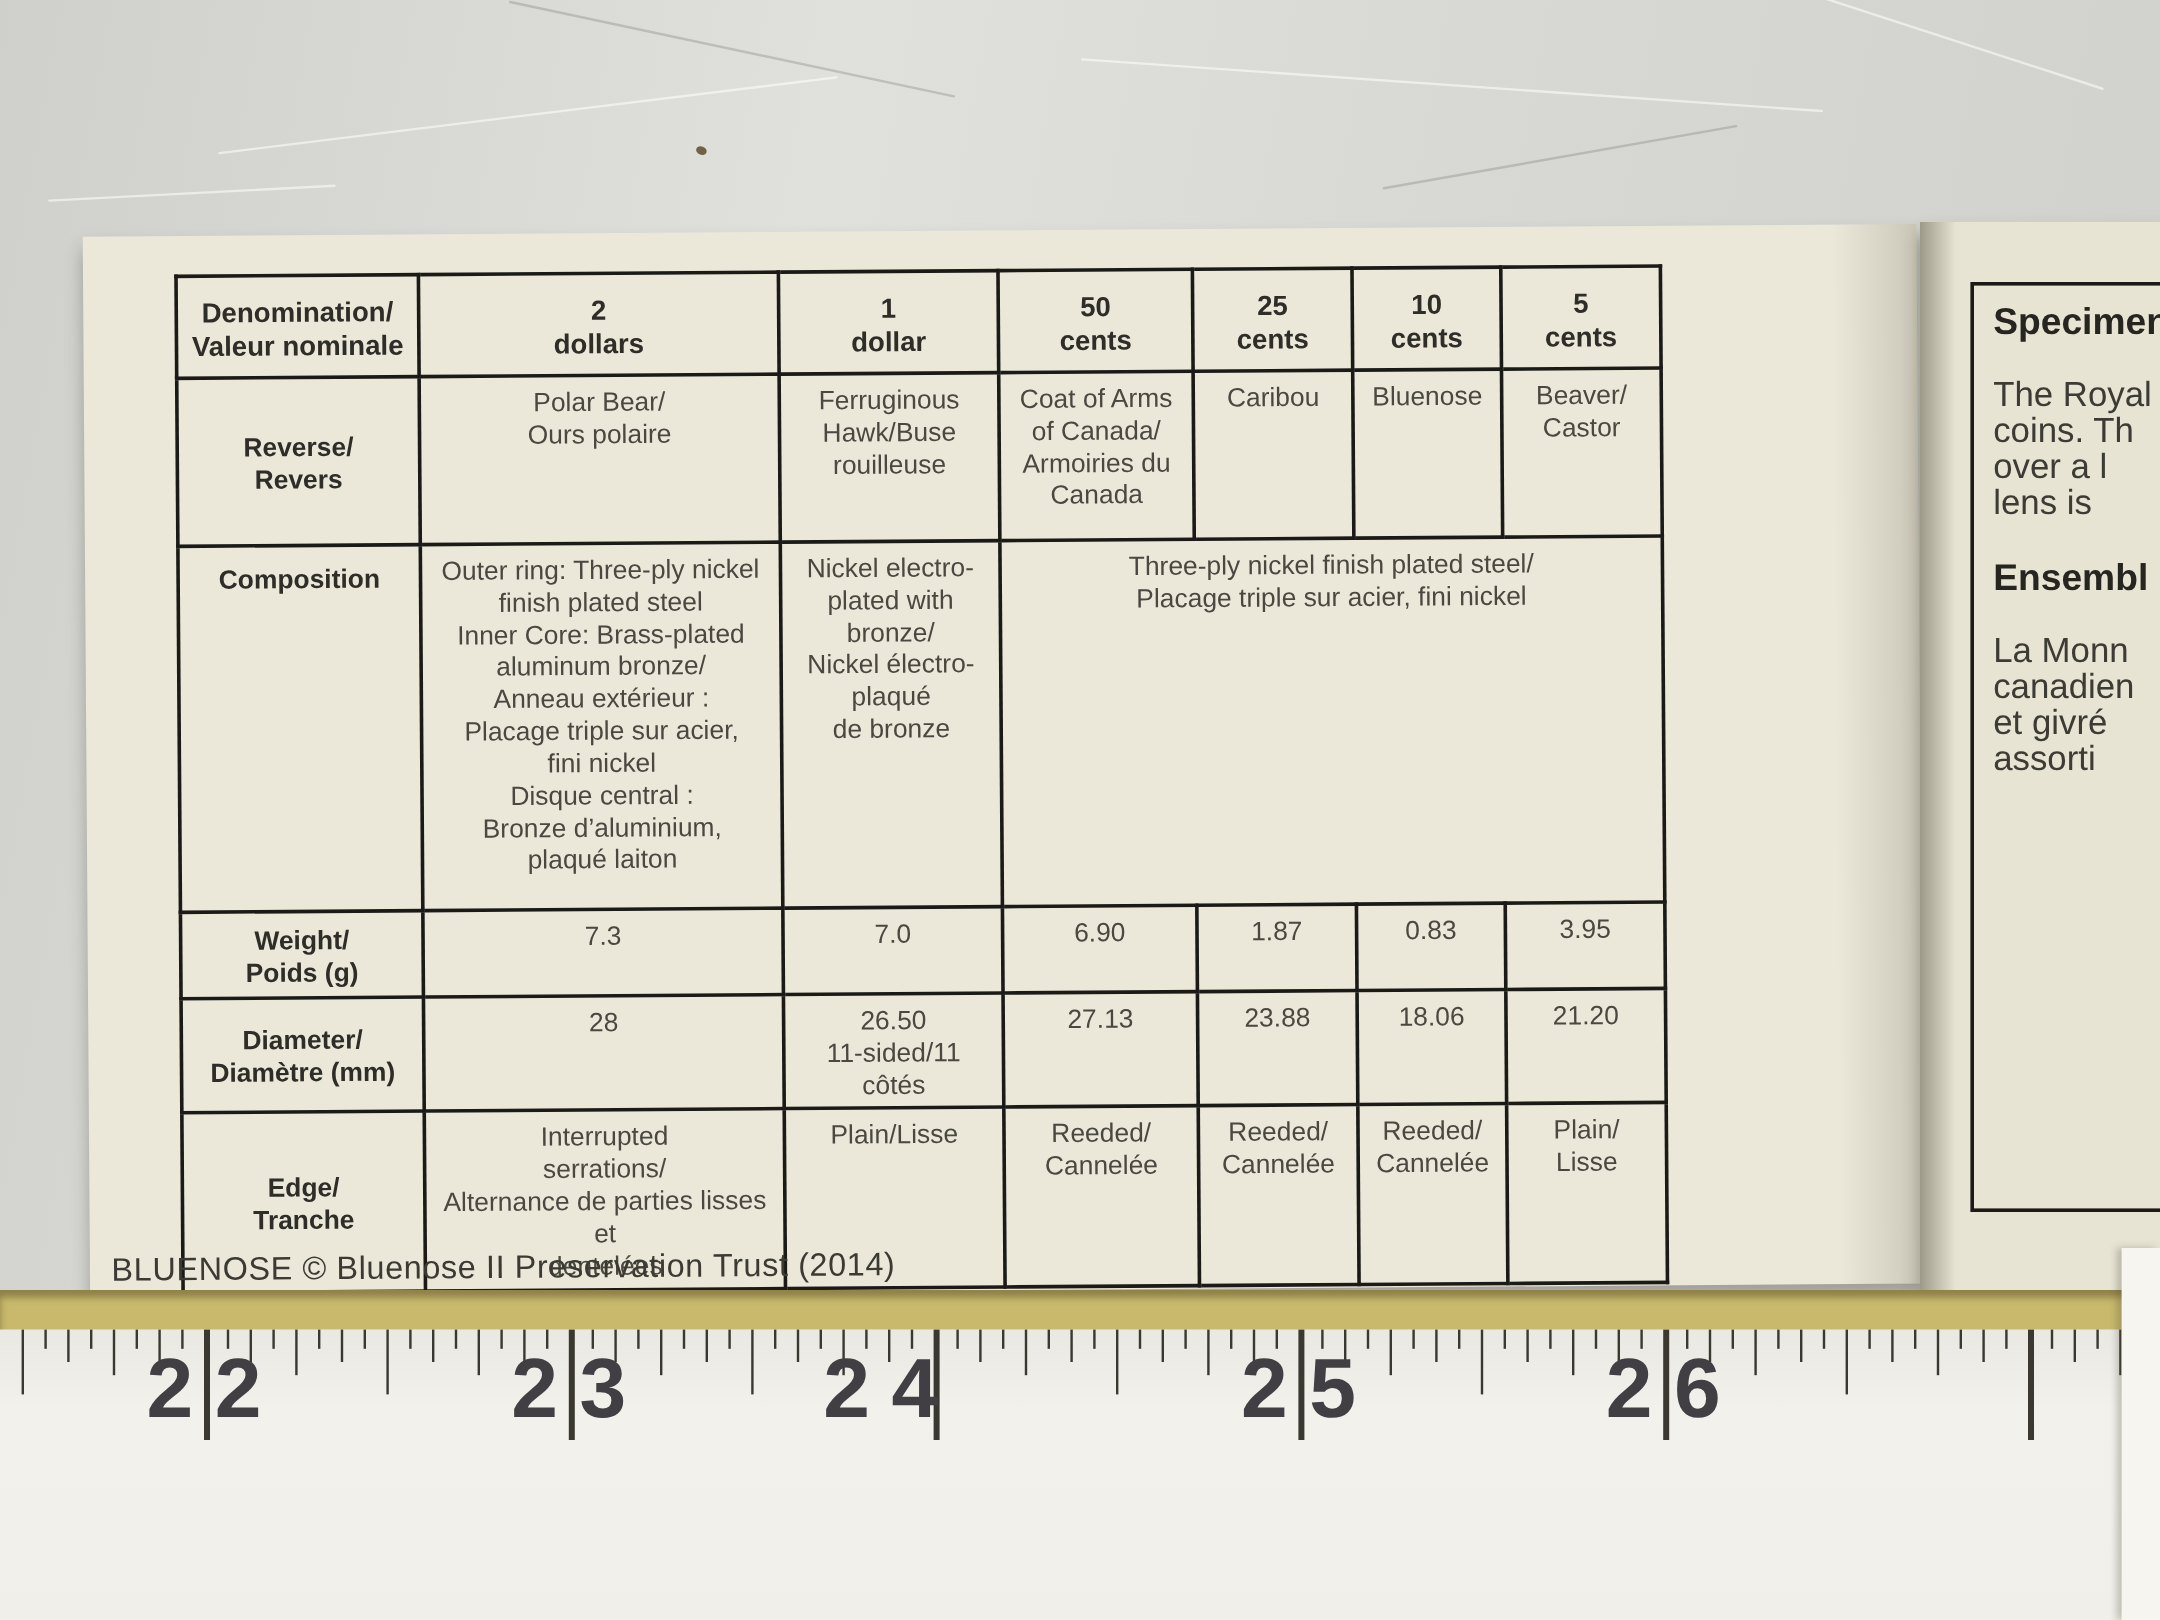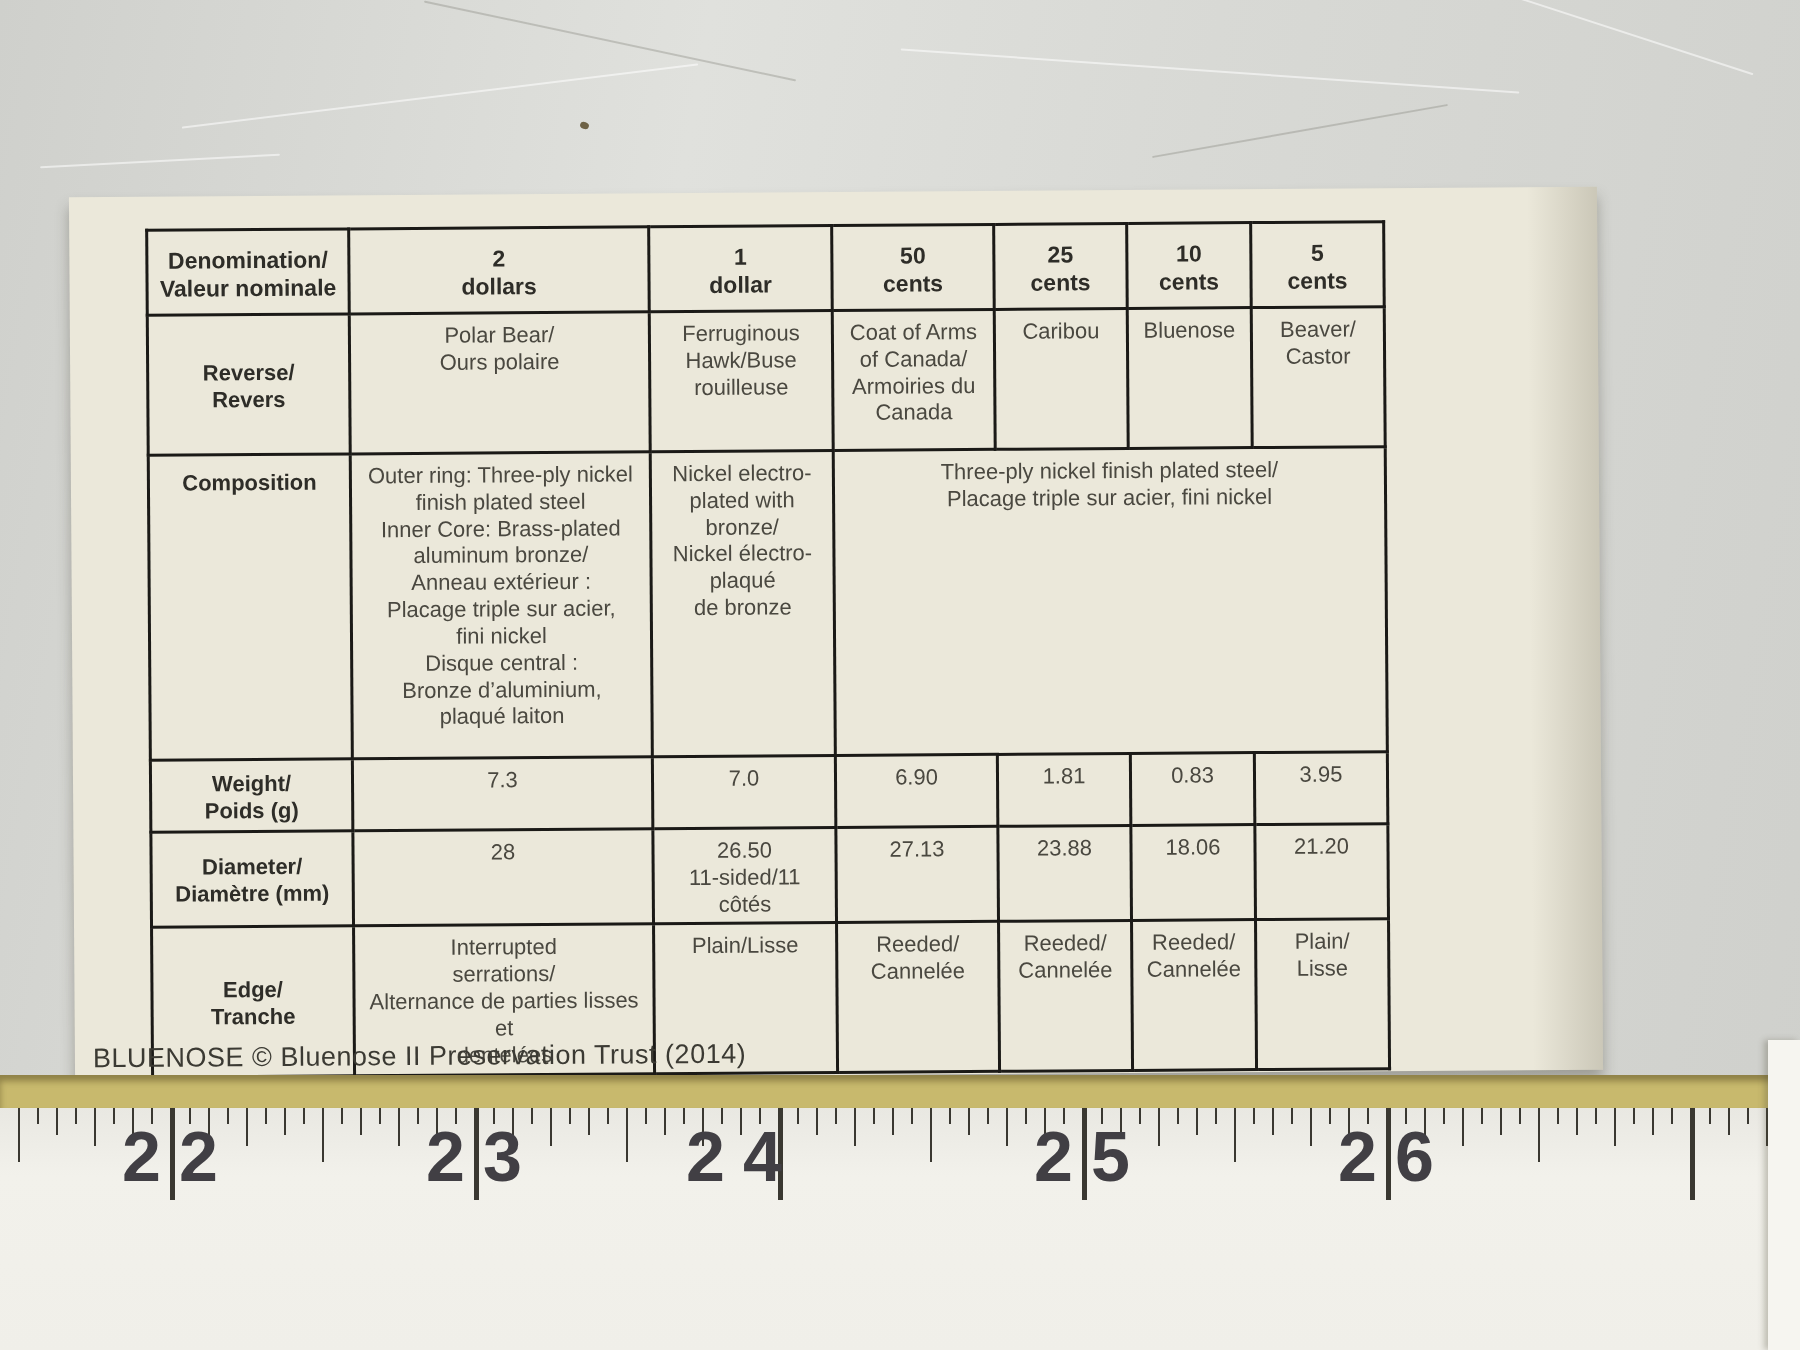--- a/index.html
+++ b/index.html
@@ -174,21 +174,21 @@
 de bronze</td>
         <td colspan="4">Three-ply nickel finish plated steel/
 Placage triple sur acier, fini nickel</td>
       </tr>
       <tr style="height:72px;">
         <td class="lbl">Weight/
 Poids (g)</td>
         <td>7.3</td>
         <td>7.0</td>
         <td>6.90</td>
-        <td>1.81</td>
+        <td>1.87</td>
         <td>0.83</td>
         <td>3.95</td>
       </tr>
       <tr style="height:88px;">
         <td class="lbl">Diameter/
 Diamètre (mm)</td>
         <td>28</td>
         <td>26.50
 11-sided/11 côtés</td>
         <td>27.13</td>
@@ -211,20 +211,34 @@
         <td>Reeded/
 Cannelée</td>
         <td>Plain/
 Lisse</td>
       </tr>
     </tbody>
       </table>
     <div class="caption">BLUENOSE © Bluenose II Preservation Trust (2014)</div>
   </div>
 
+  <div class="page-right">
+    <div class="spec-box">
+      <div class="sp-title">Specimen</div>
+      <div class="sp-line">The Royal</div>
+      <div class="sp-line">coins. Th</div>
+      <div class="sp-line">over a l</div>
+      <div class="sp-line">lens is</div>
+      <div class="sp-subtitle">Ensembl</div>
+      <div class="sp-line">La Monn</div>
+      <div class="sp-line">canadien</div>
+      <div class="sp-line">et givré</div>
+      <div class="sp-line">assorti</div>
+    </div>
+  </div>
 
   <div class="yellow-strip"></div>
 
   <div class="ruler">
     <div class="ticks">
         <div class="tick" style="left: 18px; width: 2px; height: 54px;"></div>
         <div class="tick" style="left: 37px; width: 2px; height: 16px;"></div>
         <div class="tick" style="left: 56px; width: 2px; height: 27px;"></div>
         <div class="tick" style="left: 75px; width: 2px; height: 16px;"></div>
         <div class="tick" style="left: 94px; width: 2px; height: 38px;"></div>

